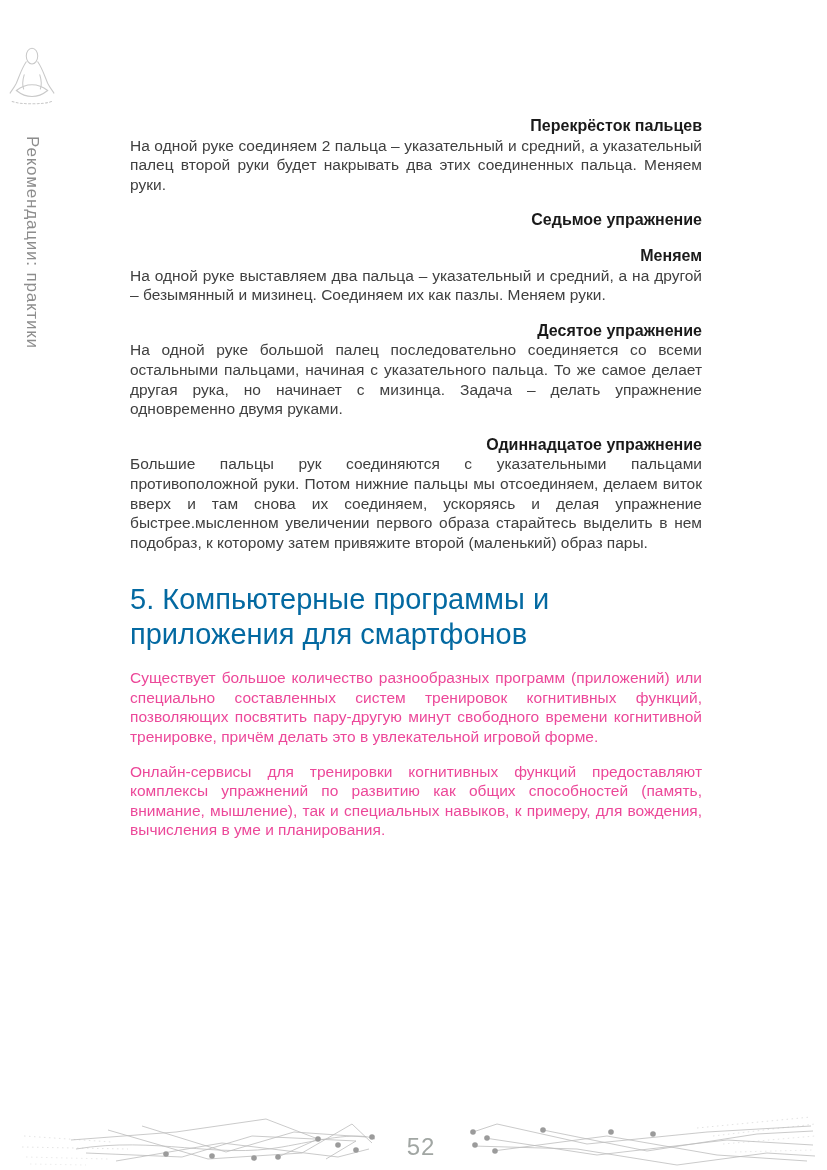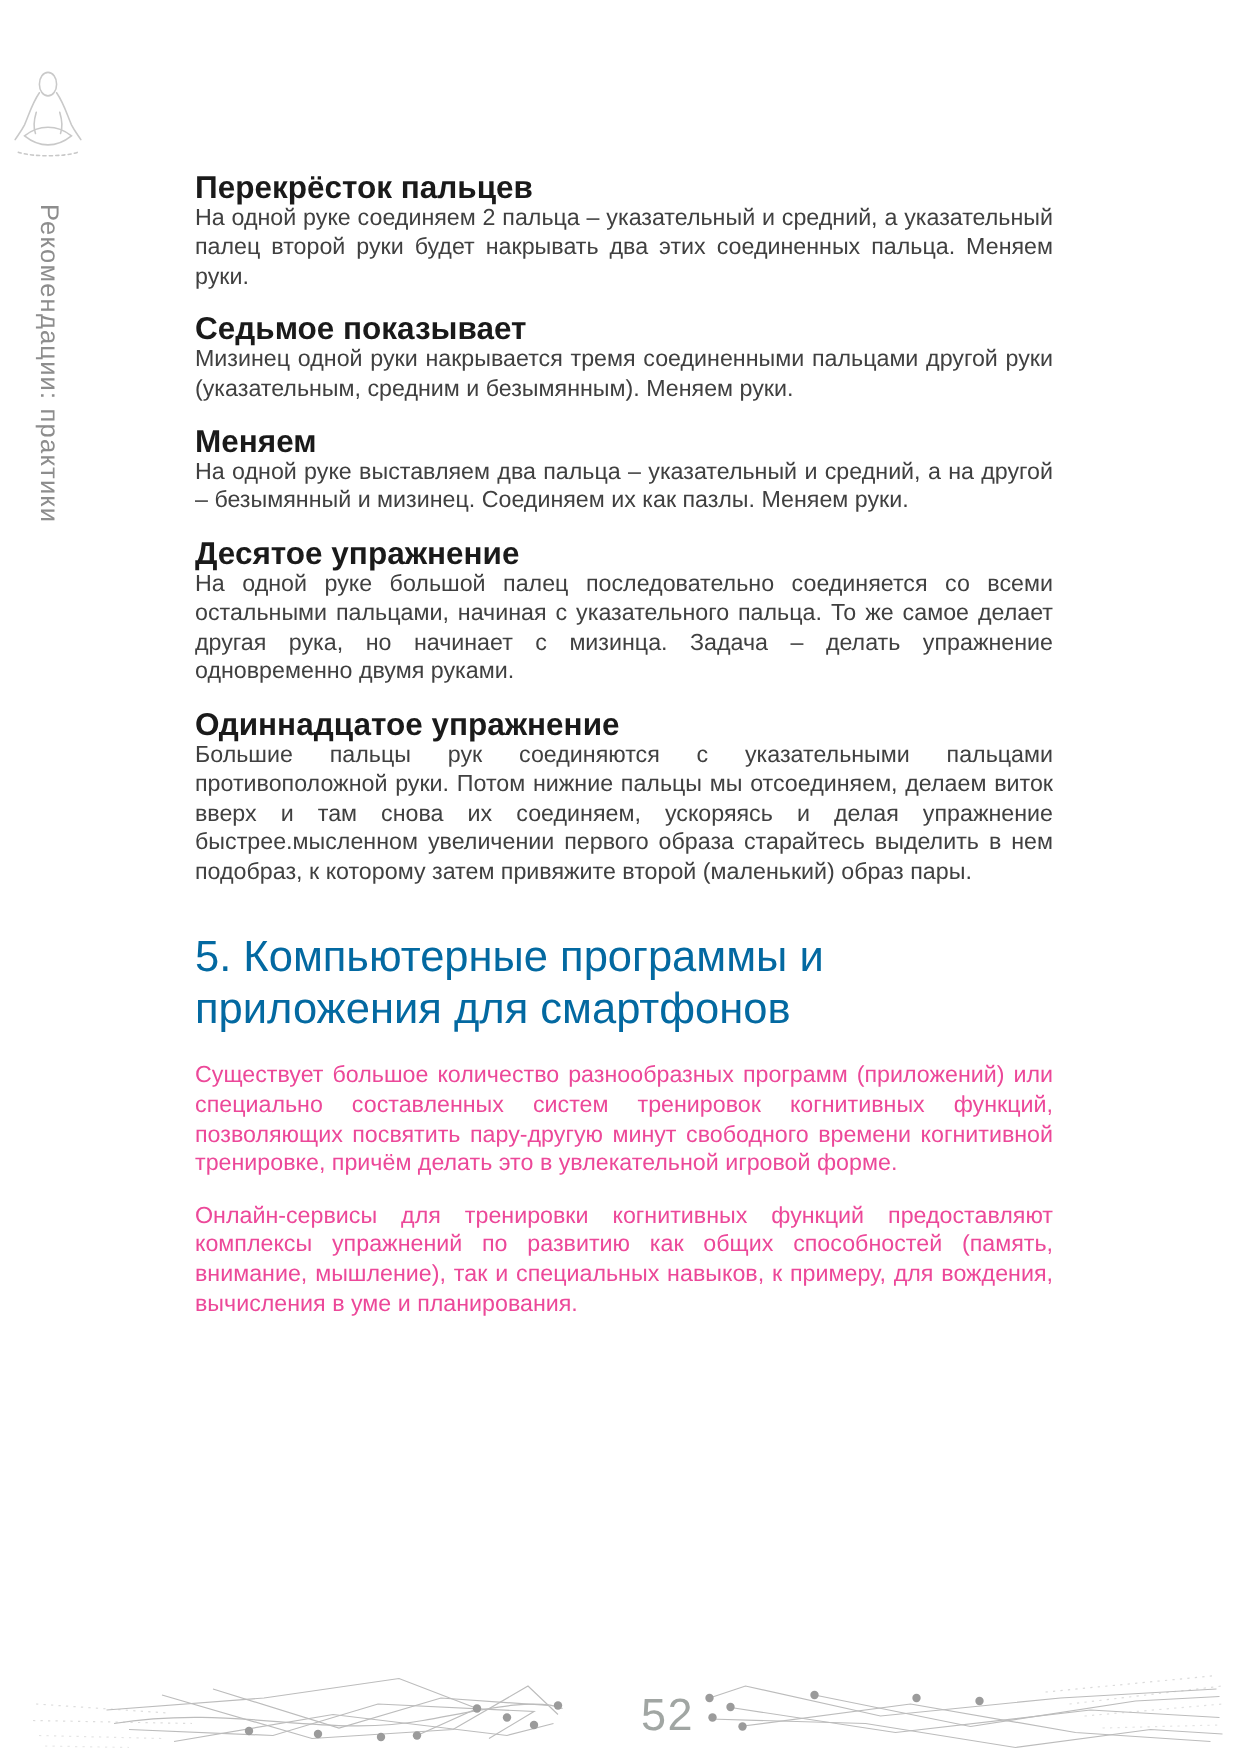--- a/index.html
+++ b/index.html
@@ -21,21 +21,21 @@
     font-size:17px;letter-spacing:0.8px;
     color:#8d8d8d;
     white-space:nowrap;
   }
   
   .content{
     position:absolute;left:130px;top:116px;width:572px;
   }
   .block{margin:0 0 16px 0;}
   .block-title{
-    margin:0;font-size:21px;line-height:19.6px;font-weight:bold;color:#1a1a1a;
+    margin:0;font-size:16px;line-height:19.6px;font-weight:bold;color:#1a1a1a;text-align:right;
   }
   .block-body{
     margin:0;font-size:15.5px;line-height:19.6px;text-align:justify;color:#404040;
   }
   .section-heading{
     margin:30px 0 16px 0;
     max-width:478px;
     font-size:29px;line-height:35px;
     font-weight:500;
     color:#0369a1;
@@ -46,23 +46,22 @@
   }
   
   .footer{
     position:absolute;left:0;bottom:0;width:827px;height:62px;
   }
   .plexus-left{position:absolute;left:16px;bottom:0;}
   .plexus-right{position:absolute;right:10px;bottom:2px;}
   .page-number{
     position:absolute;left:396px;bottom:9px;width:50px;
     text-align:center;
-    font-size:30px;letter-spacing:1px;
+    font-size:24px;letter-spacing:1px;
     color:#a1a6a3;
-    margin-left:24px;
   }
 </style>
 </head>
 <body>
 
 <div class="meditation-icon">
   <svg viewBox="0 0 46 60" width="48" height="64" fill="none" stroke="#c9c9c9" stroke-width="1" stroke-linecap="round">
     <ellipse cx="23" cy="9" rx="5.5" ry="7.5"></ellipse>
     <path d="M17.5 14.5 C13 21 11 28 8 35 C6 39 3.5 42 2 44.5"></path>
     <path d="M28.5 14.5 C33 21 35 28 38 35 C40 39 42.5 42 44 44.5"></path>
@@ -75,22 +74,21 @@
 <div class="vertical-label">Рекомендации: практики</div>
 
 <main class="content">
 
   <section class="block">
     <h3 class="block-title">Перекрёсток пальцев</h3>
     <p class="block-body">На одной руке соединяем 2 пальца – указательный и средний, а указательный палец второй руки будет накрывать два этих соединенных пальца. Меняем руки.</p>
   </section>
 
   <section class="block">
-    <h3 class="block-title">Седьмое показывает</h3>
-    <p class="block-body">Мизинец одной руки накрывается тремя соединенными пальцами другой руки (указательным, средним и безымянным). Меняем руки.</p>
+    <h3 class="block-title">Седьмое упражнение</h3>
   </section>
 
 
   <section class="block">
     <h3 class="block-title">Меняем</h3>
     <p class="block-body">На одной руке выставляем два пальца – указательный и средний, а на другой – безымянный и мизинец. Соединяем их как пазлы. Меняем руки.</p>
   </section>
 
   <section class="block">
     <h3 class="block-title">Десятое упражнение</h3>

